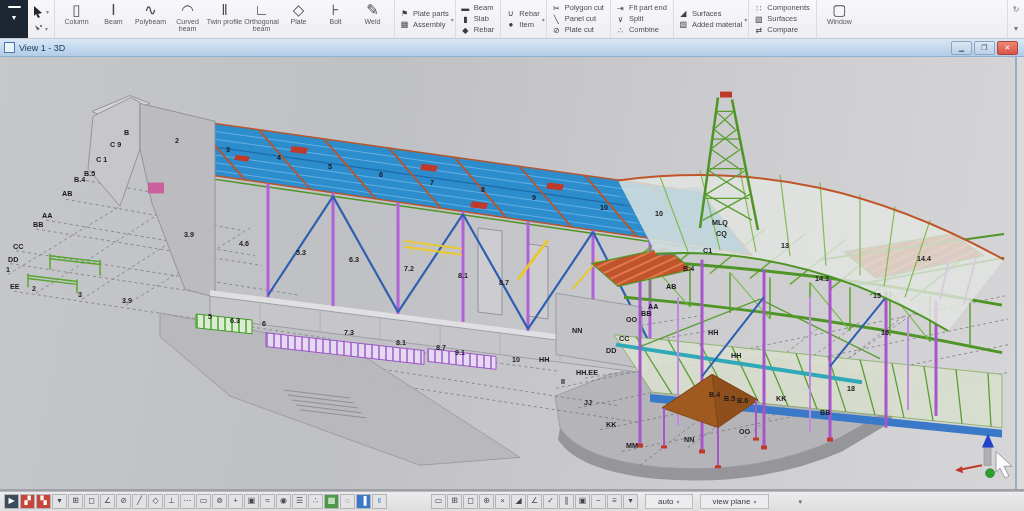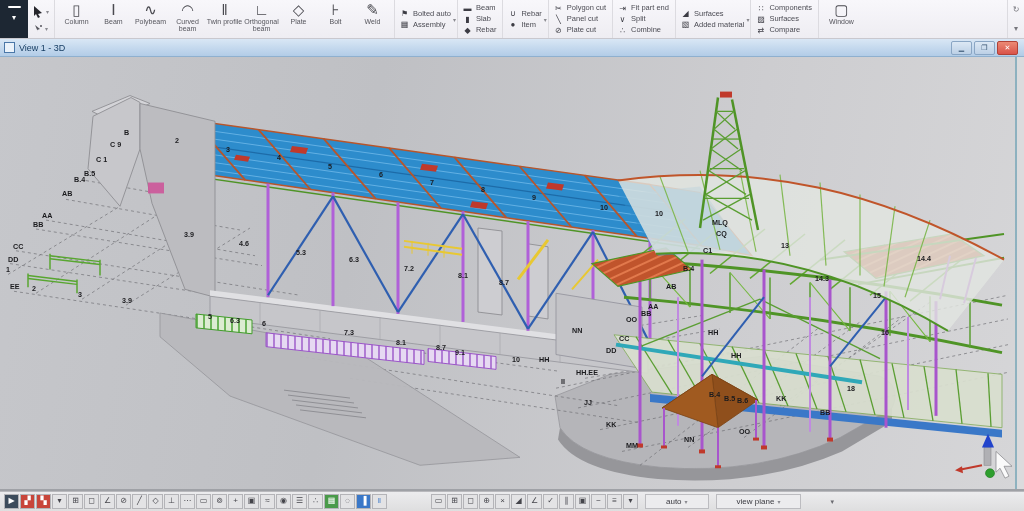--- a/index.html
+++ b/index.html
@@ -54,21 +54,21 @@
   .vp-edge-band{position:absolute;top:0;right:0;width:7px;height:100%;background:#dbdbdd;}
   .vp-edge-line{position:absolute;top:0;right:7px;width:2px;height:100%;background:#6fa3b5;opacity:.7;}
 
   
   .statusbar{height:19px;flex:0 0 19px;background:linear-gradient(#ececee,#dededf);
              border-top:1px solid #b9b9bd;display:flex;align-items:center;padding:0 4px;gap:1px;}
   .sb-ico{width:13px;height:13px;border:1px solid #b4b4b8;background:#e3e3e5;font-size:8px;
           line-height:12px;text-align:center;color:#45454b;cursor:pointer;flex:0 0 13px;}
   .sb-gap{width:42px;}
   .sb-drop{display:flex;align-items:center;gap:3px;border:1px solid #bcbcc0;background:#ececee;
-           height:13px;padding:0 20px;margin-left:6px;font-size:8px;color:#3a3a40;cursor:pointer;}
+           height:13px;padding:0 12px;margin-left:6px;font-size:8px;color:#3a3a40;cursor:pointer;}
   .sb-caret{font-size:7px;color:#6a6a70;margin-left:28px;cursor:pointer;}
 
   text.glabel{font-size:7.2px;font-weight:bold;fill:#1b1b1e;font-family:"Liberation Sans",sans-serif;}
 </style>
 </head>
 <body>
 
 <div class="app">
 
   <div class="ribbon">
@@ -126,21 +126,21 @@
         </div>
         <div class="rb-large">
           <span class="rb-ico">✎</span>
           <span class="rb-label">Weld</span>
         </div>
       </div>
     <div id="ribbon-small" style="display:flex">
         <div class="rb-small-group">
           <div class="rb-small-item">
             <span class="rb-sico">⚑</span>
-            <span class="rb-slabel">Bolted auto</span>
+            <span class="rb-slabel">Plate parts</span>
           </div>
           <div class="rb-small-item">
             <span class="rb-sico">▦</span>
             <span class="rb-slabel">Assembly</span>
           </div>
           <span class="rb-gcaret">▾</span>
         </div>
         <div class="rb-small-group">
           <div class="rb-small-item">
             <span class="rb-sico">▬</span>

